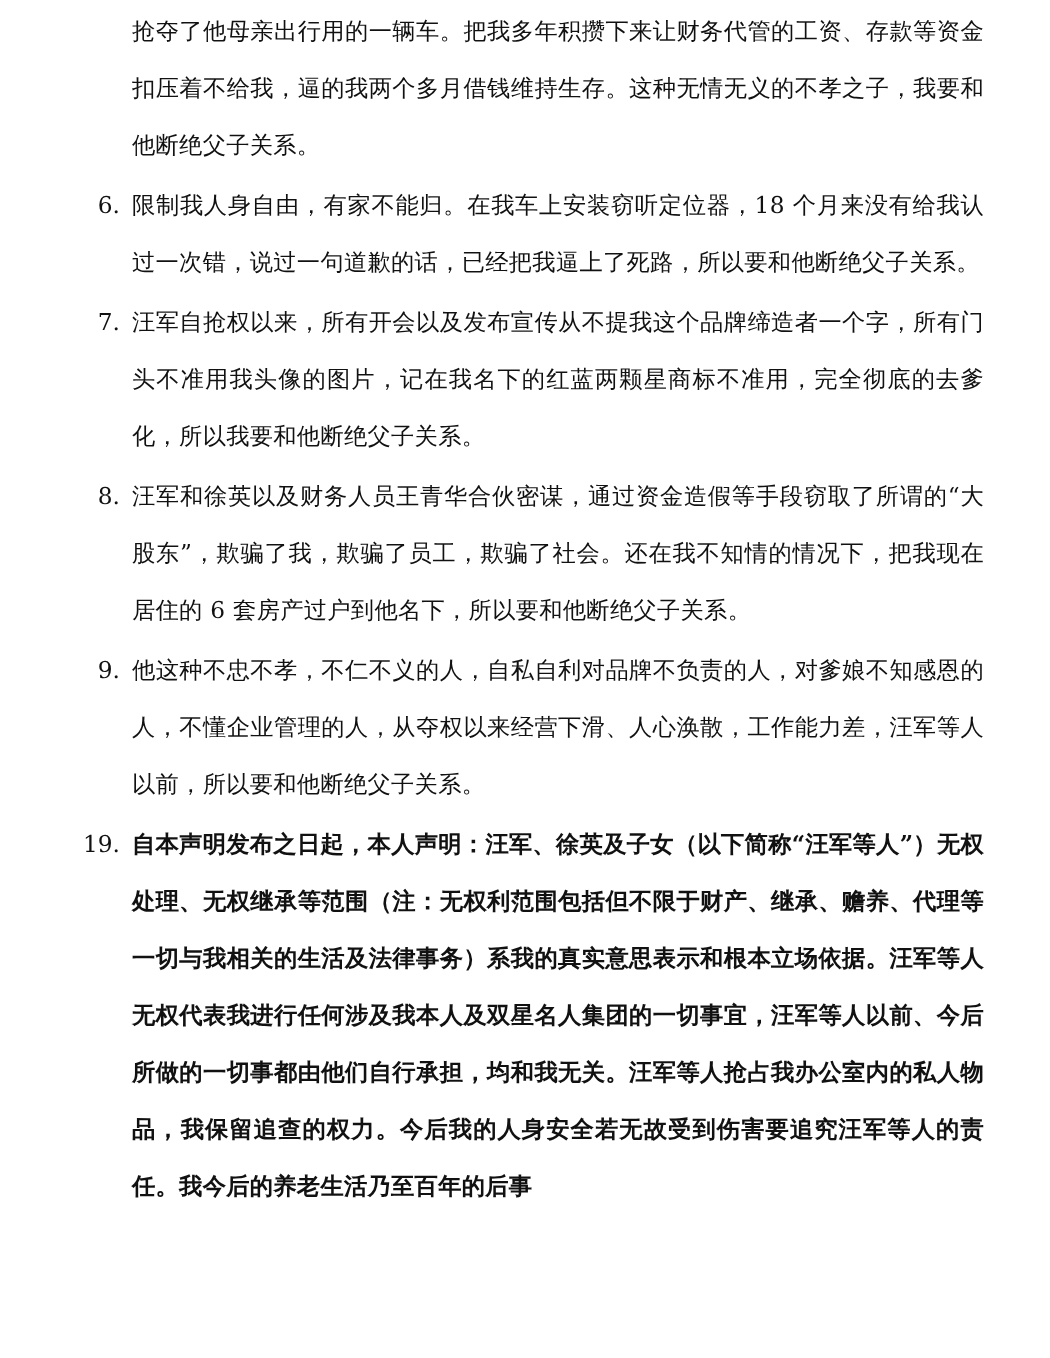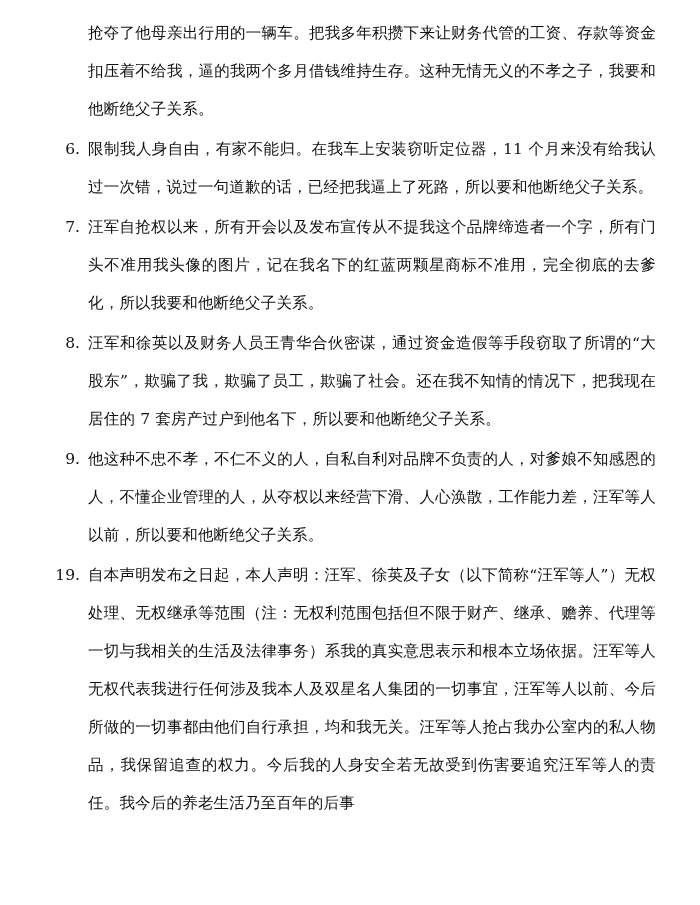--- a/index.html
+++ b/index.html
@@ -11,21 +11,21 @@
     height: 905px;
     background: #ffffff;
     font-family: "DejaVu Serif", "Liberation Serif", serif;
     color: #111111;
     overflow: hidden;
   }
   .page {
     width: 700px;
     height: 905px;
     box-sizing: border-box;
-    padding: 14px 44px 10px 46px;
+    padding: 2px 44px 10px 46px;
     position: relative;
   }
   .para {
     display: flex;
     align-items: flex-start;
     margin-bottom: 2px;
   }
   .marker {
     flex: 0 0 auto;
     width: 34px;
@@ -51,45 +51,46 @@
   }
   .para.lead .body-text {
     text-indent: 0;
   }
   .para.first {
     margin-top: 0;
   }
   
   .para.item10 .body-text {
     padding-left: 0;
+    font-weight: bold;
   }
 </style>
 </head>
 <body>
 
 <div class="page">
 
   <div class="para first lead">
     <div class="marker blank"></div>
     <div class="body-text">抢夺了他母亲出行用的一辆车。把我多年积攒下来让财务代管的工资、存款等资金扣压着不给我，逼的我两个多月借钱维持生存。这种无情无义的不孝之子，我要和他断绝父子关系。</div>
   </div>
 
   <div class="para">
     <div class="marker">6.</div>
-    <div class="body-text">限制我人身自由，有家不能归。在我车上安装窃听定位器，11 个月来没有给我认过一次错，说过一句道歉的话，已经把我逼上了死路，所以要和他断绝父子关系。</div>
+    <div class="body-text">限制我人身自由，有家不能归。在我车上安装窃听定位器，18 个月来没有给我认过一次错，说过一句道歉的话，已经把我逼上了死路，所以要和他断绝父子关系。</div>
   </div>
 
   <div class="para">
     <div class="marker">7.</div>
     <div class="body-text">汪军自抢权以来，所有开会以及发布宣传从不提我这个品牌缔造者一个字，所有门头不准用我头像的图片，记在我名下的红蓝两颗星商标不准用，完全彻底的去爹化，所以我要和他断绝父子关系。</div>
   </div>
 
   <div class="para">
     <div class="marker">8.</div>
-    <div class="body-text">汪军和徐英以及财务人员王青华合伙密谋，通过资金造假等手段窃取了所谓的“大股东”，欺骗了我，欺骗了员工，欺骗了社会。还在我不知情的情况下，把我现在居住的 7 套房产过户到他名下，所以要和他断绝父子关系。</div>
+    <div class="body-text">汪军和徐英以及财务人员王青华合伙密谋，通过资金造假等手段窃取了所谓的“大股东”，欺骗了我，欺骗了员工，欺骗了社会。还在我不知情的情况下，把我现在居住的 6 套房产过户到他名下，所以要和他断绝父子关系。</div>
   </div>
 
   <div class="para">
     <div class="marker">9.</div>
     <div class="body-text">他这种不忠不孝，不仁不义的人，自私自利对品牌不负责的人，对爹娘不知感恩的人，不懂企业管理的人，从夺权以来经营下滑、人心涣散，工作能力差，汪军等人以前，所以要和他断绝父子关系。</div>
   </div>
 
   <div class="para item10">
     <div class="marker">19.</div>
     <div class="body-text">自本声明发布之日起，本人声明：汪军、徐英及子女（以下简称“汪军等人”）无权处理、无权继承等范围（注：无权利范围包括但不限于财产、继承、赡养、代理等一切与我相关的生活及法律事务）系我的真实意思表示和根本立场依据。汪军等人无权代表我进行任何涉及我本人及双星名人集团的一切事宜，汪军等人以前、今后所做的一切事都由他们自行承担，均和我无关。汪军等人抢占我办公室内的私人物品，我保留追查的权力。今后我的人身安全若无故受到伤害要追究汪军等人的责任。我今后的养老生活乃至百年的后事</div>

